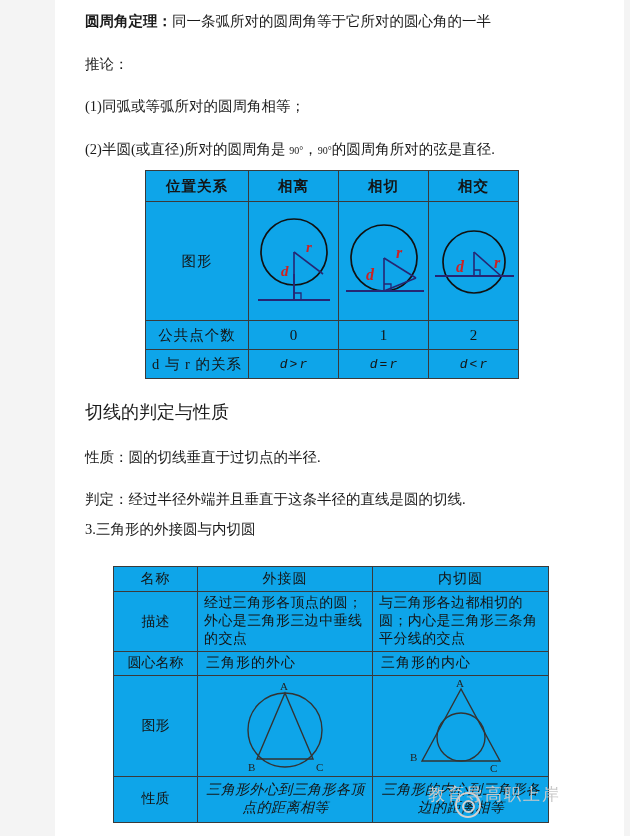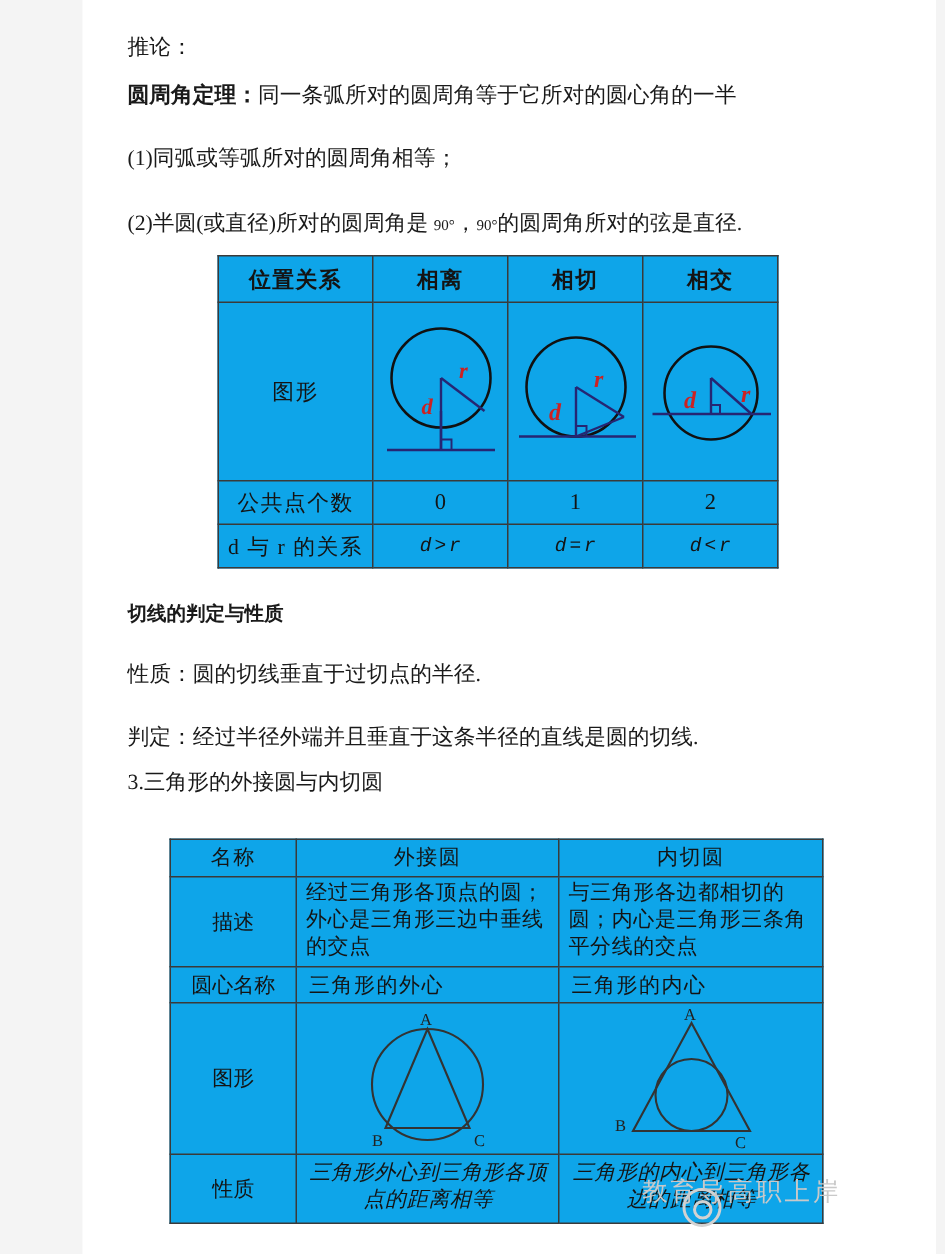--- a/index.html
+++ b/index.html
@@ -42,21 +42,21 @@
     line-height: 1.35;
     margin: 0;
     padding-left: 30px;
     padding-right: 18px;
   }
   .p-theorem { padding-top: 12px; }
   .p-theorem .lead { font-weight: bold; }
   .p-gap-lg { margin-top: 23px; }
   .p-gap-md { margin-top: 21px; }
   .p-gap-sm { margin-top: 10px; }
-  .bold-head { font-weight: bold; font-size: 13px; }
+  .bold-head { font-weight: normal; font-size: 18px; }
   .math-i {
     font-family: "Liberation Serif", "DejaVu Serif", serif;
     font-style: normal;
     font-size: 10px;
   }
 
   
   .tbl-wrap-1 {
     margin-top: 11px;
     padding-left: 90px;
@@ -155,25 +155,25 @@
     border: 2px solid #d2d2d2;
     border-radius: 50%;
   }
 </style>
 </head>
 <body>
 
 <div class="page">
   <div class="content">
 
-    <p class="para p-gap-lg">推论：</p>
-
     <p class="para p-theorem">
       <span class="lead">圆周角定理：</span><span>同一条弧所对的圆周角等于它所对的圆心角的一半</span>
     </p>
+
+    <p class="para p-gap-lg">推论：</p>
 
     <p class="para p-gap-lg">(1)同弧或等弧所对的圆周角相等；</p>
 
     <p class="para p-gap-lg">
       <span>(2)半圆(或直径)所对的圆周角是 </span><span class="math-i">90°</span><span>，</span><span class="math-i">90°</span><span>的圆周角所对的弦是直径.</span>
     </p>
 
 
     <div class="tbl-wrap-1">
       <table class="grid" id="table-position">

